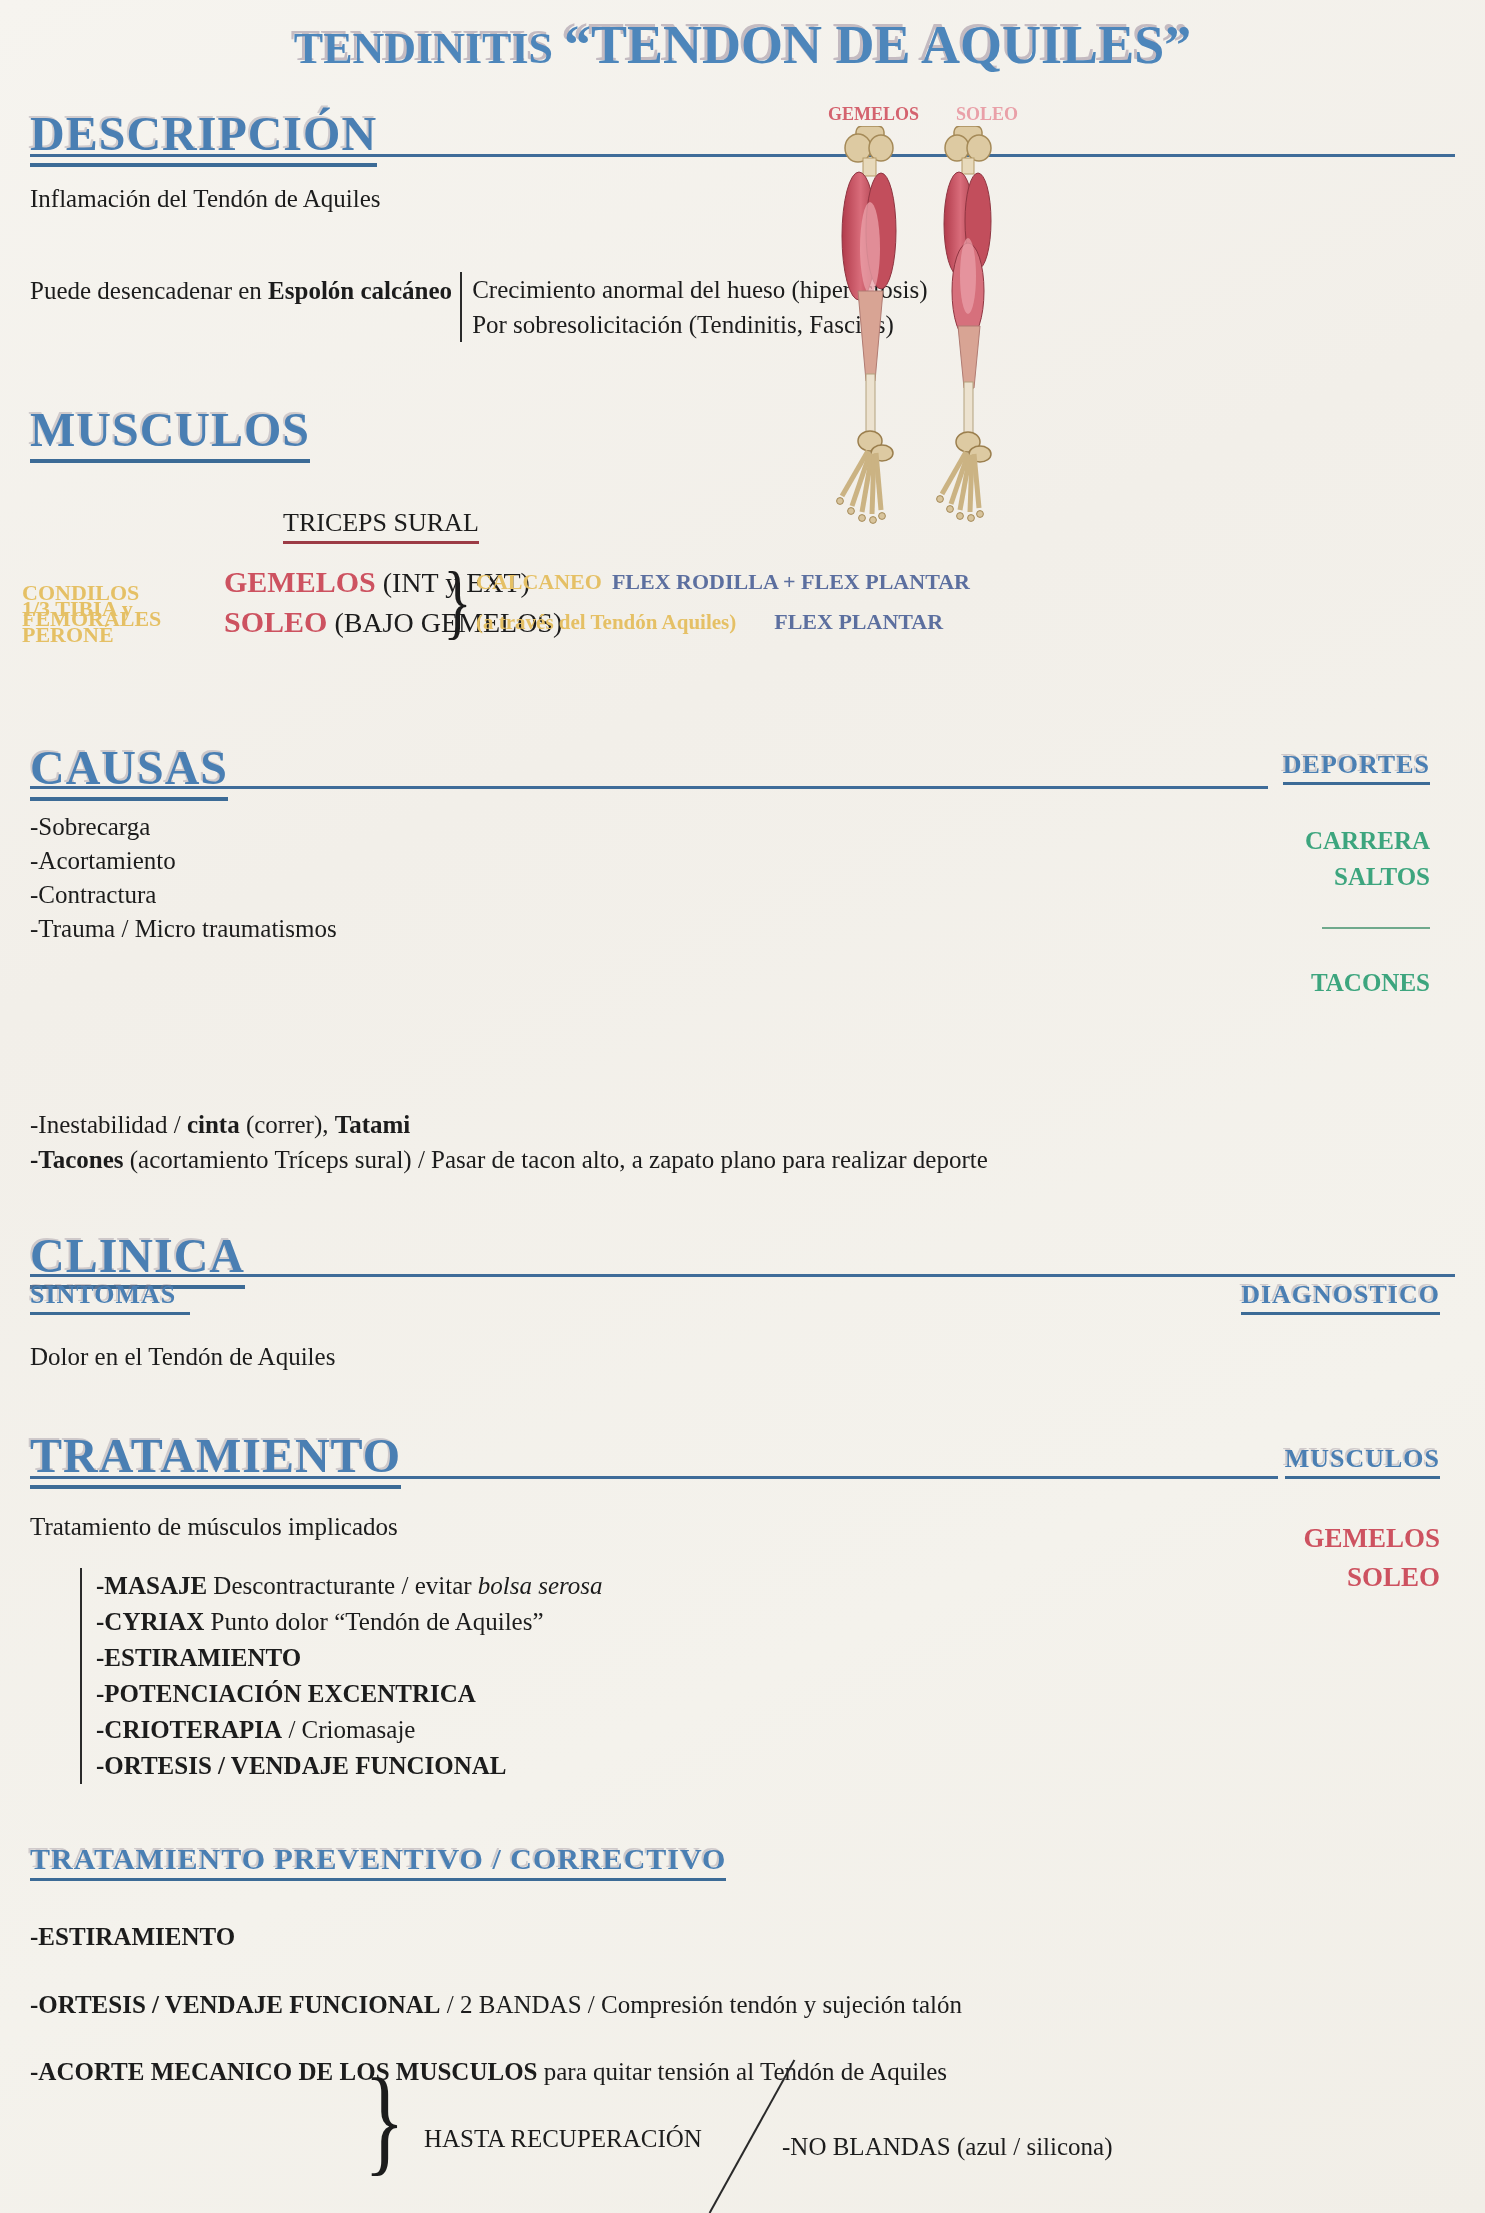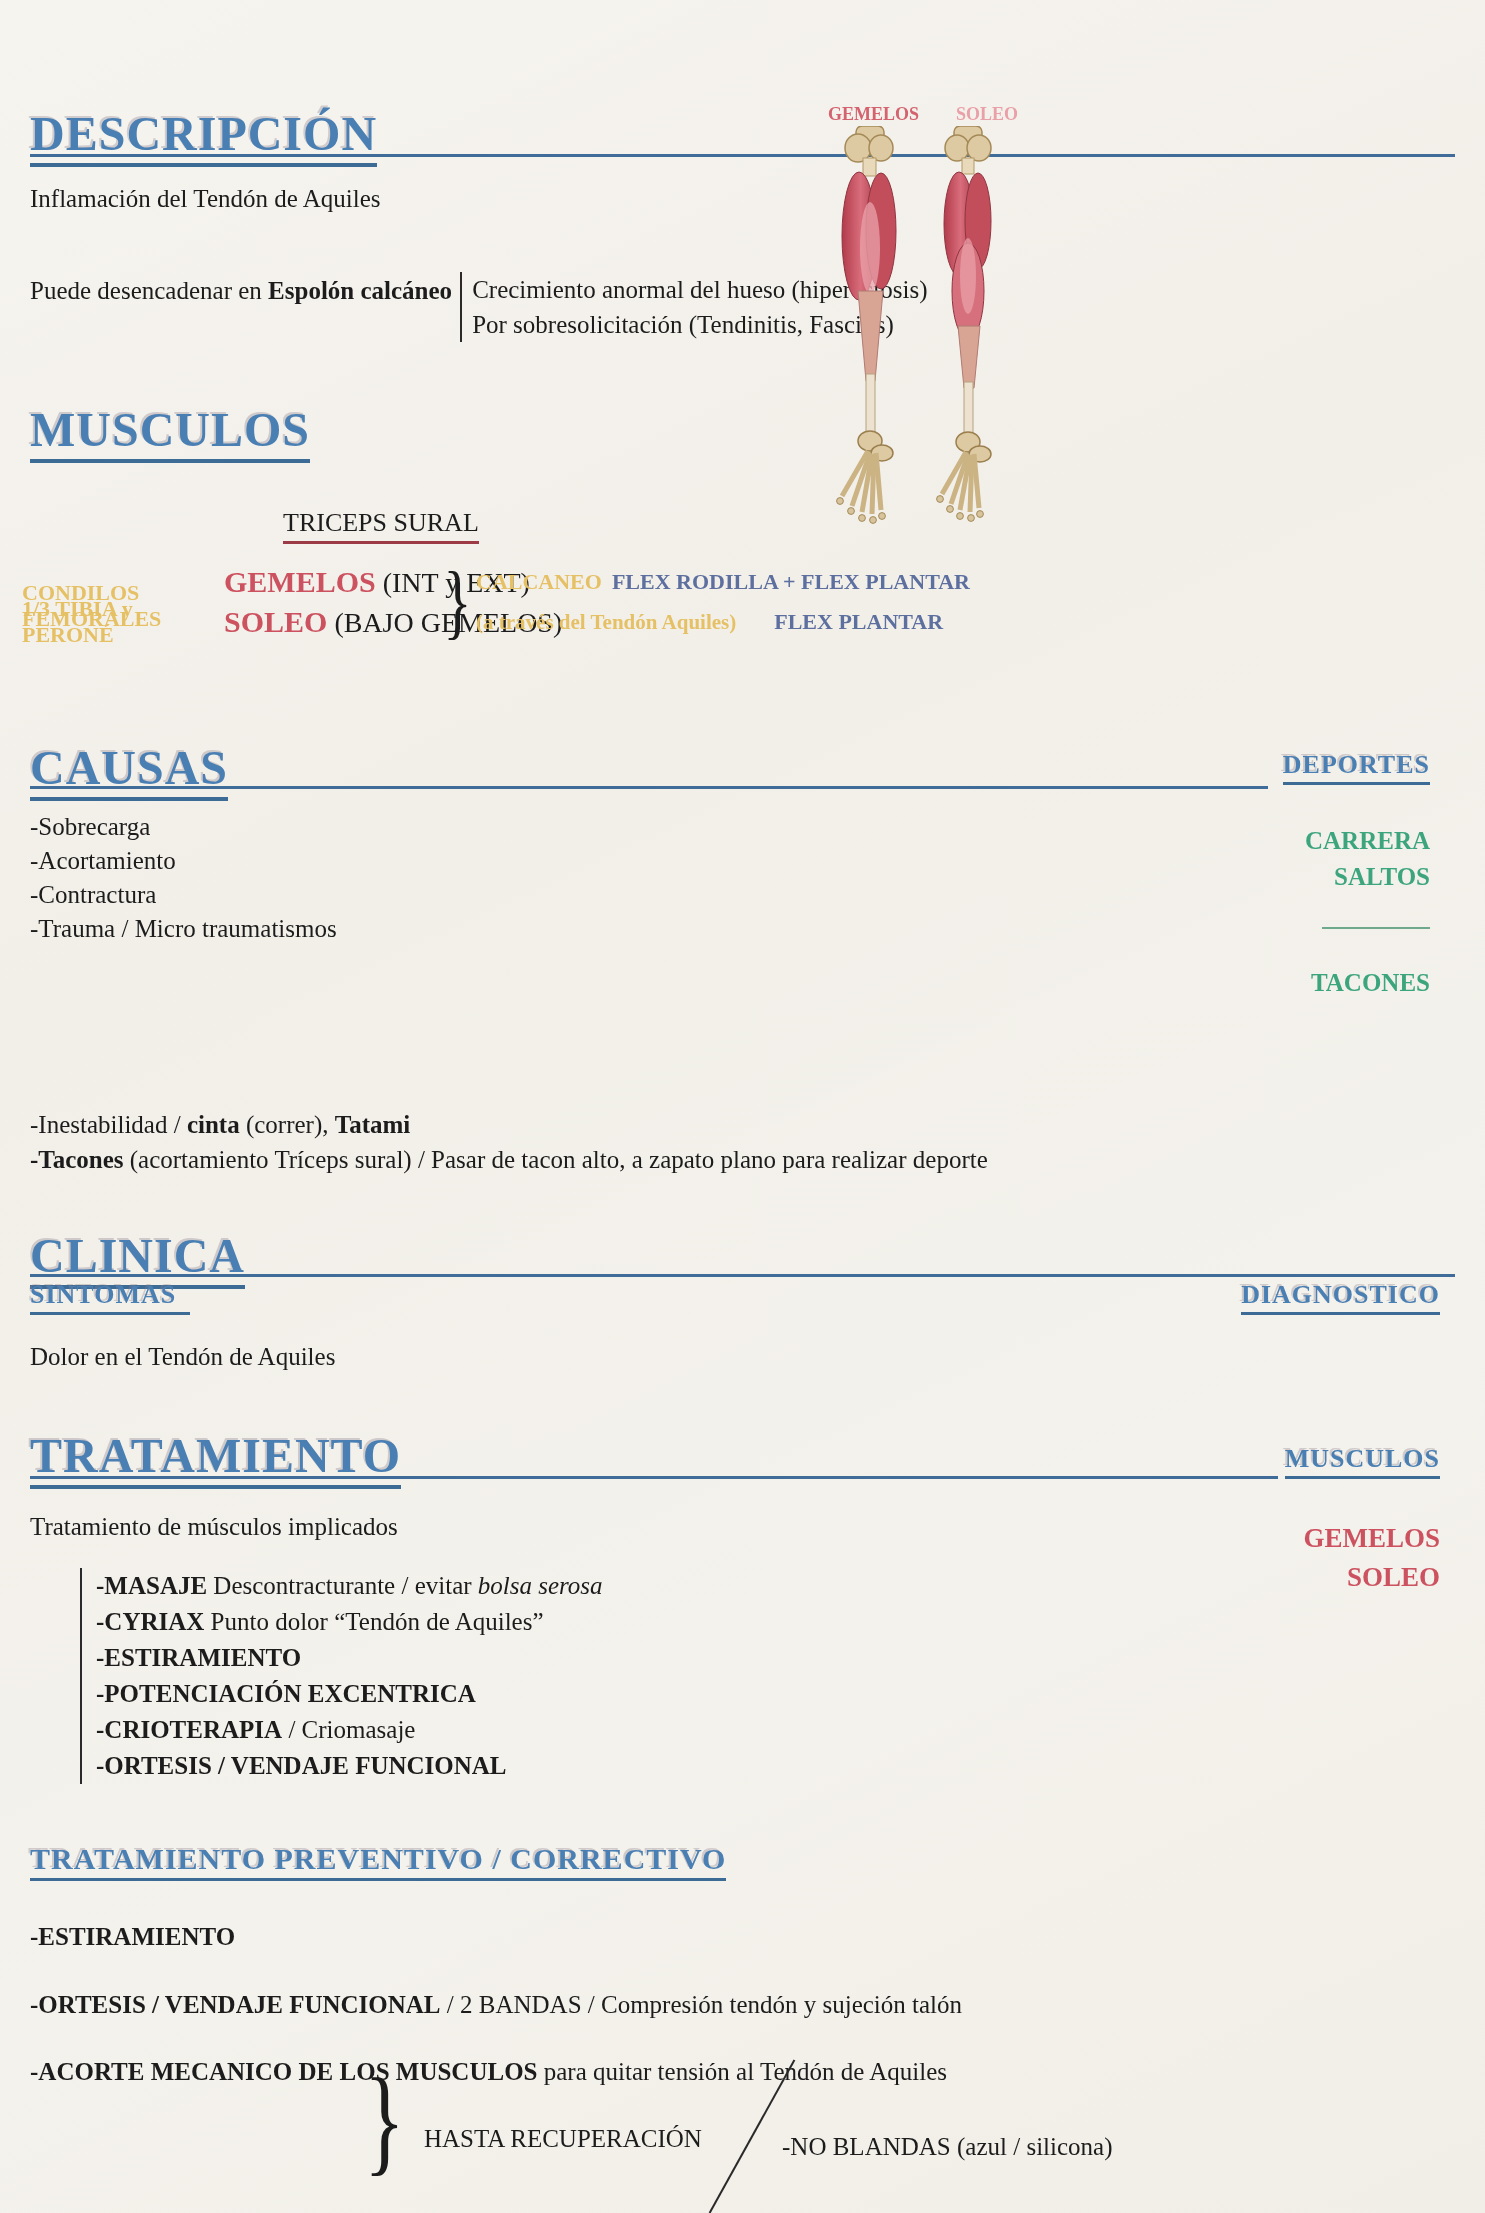--- a/index.html
+++ b/index.html
@@ -29,20 +29,24 @@
   .green{color:#3da57e;font-weight:bold;}
   .vbar{border-left:2px solid #2a2a2a;}
   .brace{font-family:"Liberation Serif",serif;color:#1c1c1c;line-height:0.9;}
   .right-col{text-align:right;}
   .small-note{font-size:28px;color:#1c1c1c;}
 </style>
 </head>
 <body>
 <div id="page">
 
+<div class="abs" style="left:0;top:14px;width:100%;text-align:center;
+     color:#4d86bb;font-weight:bold;text-shadow:-3px -3px 0 rgba(148,132,150,0.5);">
+  <span style="font-size:44px;">TENDINITIS </span><span style="font-size:54px;">“TENDON DE AQUILES”</span>
+</div>
 
 <div class="abs h-main h1" style="left:30px;top:106px;">
   <span class="u-blue">DESCRIPCIÓN</span>
 </div>
 <div class="abs rule" style="left:30px;top:154px;width:1425px;"></div>
 
 <div class="abs t" style="left:30px;top:182px;">Inflamación del Tendón de Aquiles</div>
 
 <div class="abs" style="left:30px;top:272px;display:flex;align-items:stretch;">
   <div class="t" style="padding-right:8px;padding-top:2px;">

